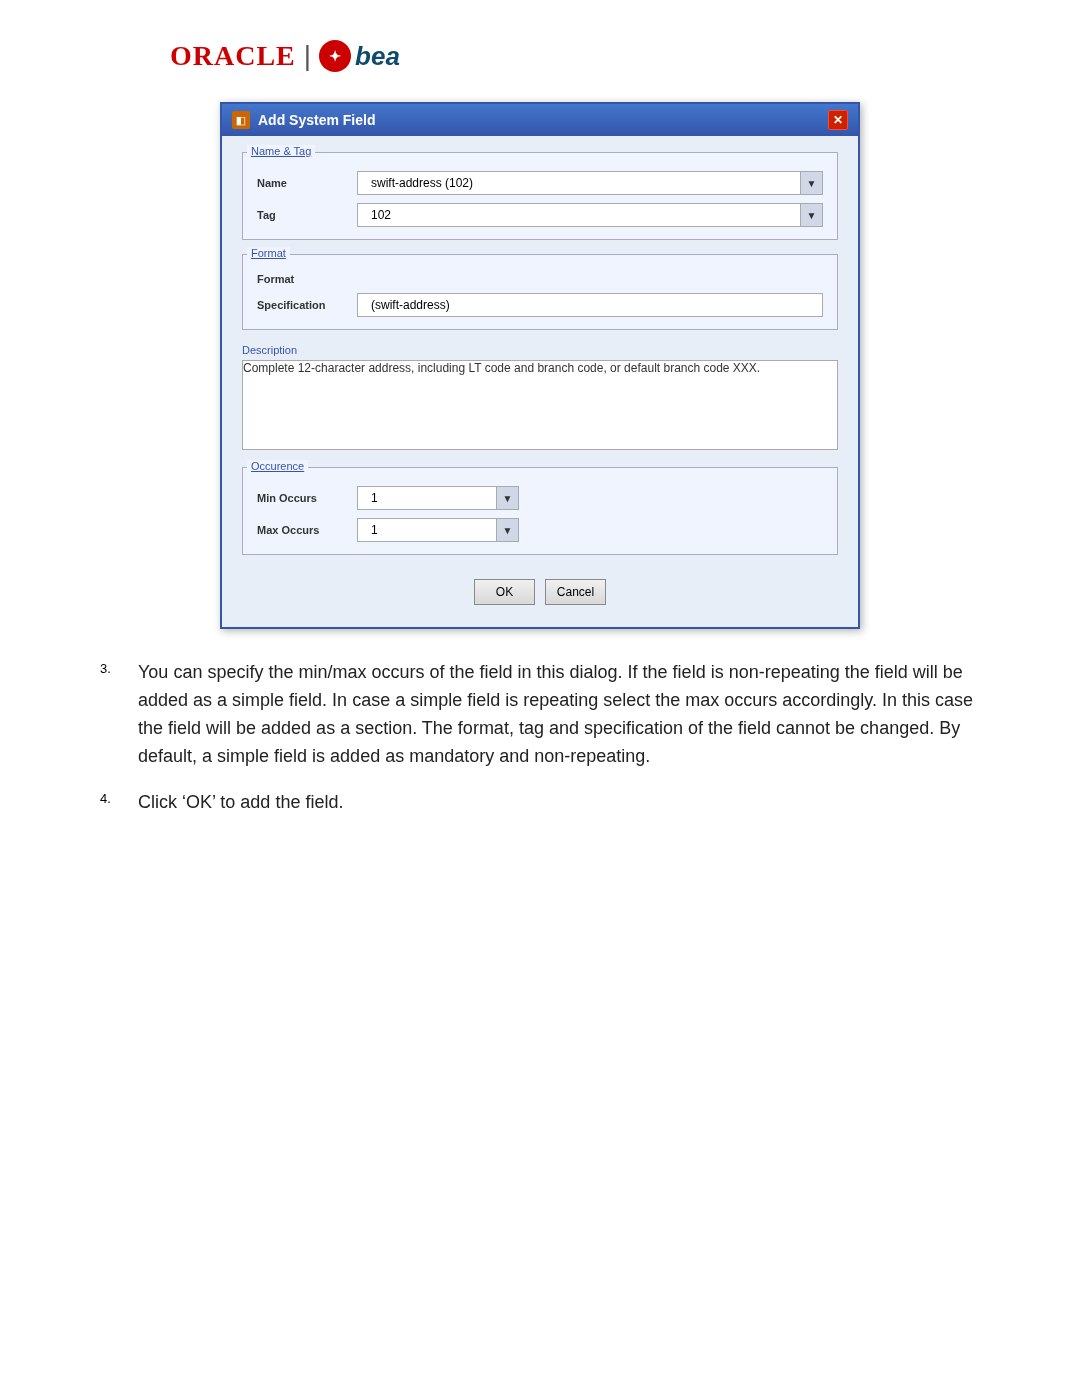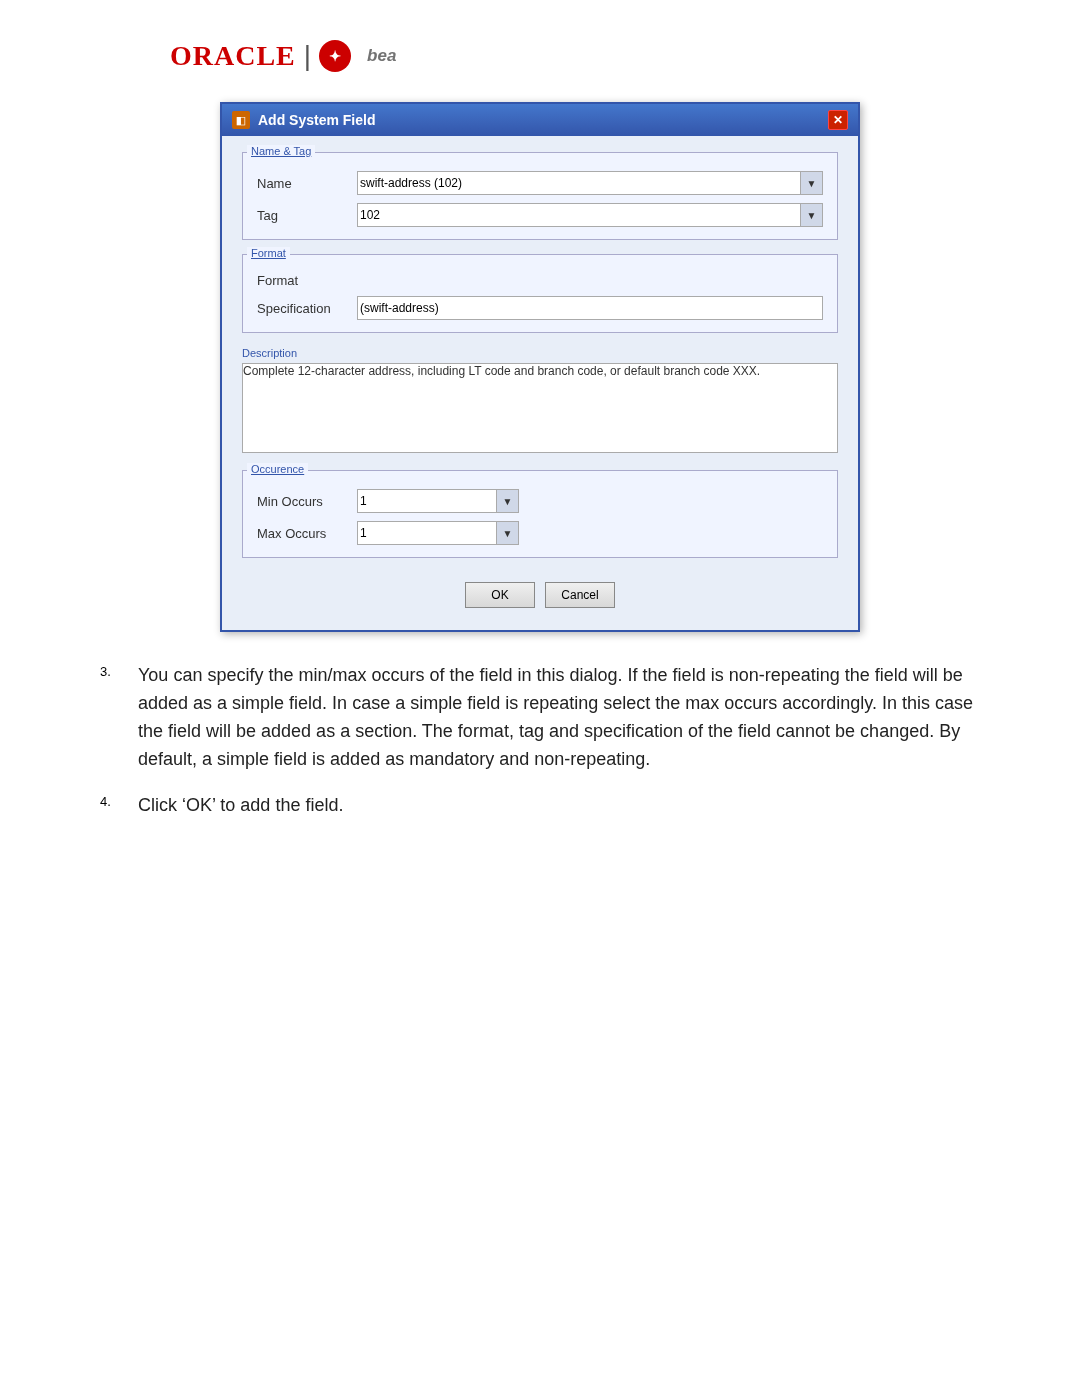--- a/index.html
+++ b/index.html
@@ -45,25 +45,24 @@
       align-items: center;
       justify-content: center;
       margin-right: 4px;
     }
     .bea-icon-inner {
       color: white;
       font-size: 14px;
       font-weight: bold;
     }
     .bea-text {
-      font-size: 17px;
-      font-weight: bold;
-      color: #737373;
+      font-size: 26px;
+      font-weight: bold;
+      color: #0c4a6e;
       font-style: italic;
-      margin-left: 12px;
     }
 
     
     .dialog-wrapper {
       display: flex;
       justify-content: center;
       margin-bottom: 30px;
     }
 
     .dialog {
@@ -143,33 +142,34 @@
     .field-row {
       display: flex;
       align-items: center;
       margin-bottom: 8px;
     }
     .field-row:last-child {
       margin-bottom: 0;
     }
     .field-label {
       width: 100px;
-      font-size: 13px;
+      font-size: 11px;
       color: #333;
       flex-shrink: 0;
+      font-weight: bold;
     }
     .field-input-wrap {
       display: flex;
       align-items: center;
       flex: 1;
     }
     .field-input {
       border: 1px solid #aaa;
       background: white;
-      padding: 3px 2px;
+      padding: 3px 13px;
       font-size: 12px;
       height: 24px;
       outline: none;
     }
     .field-input-full {
       flex: 1;
     }
     .field-input-short {
       width: 140px;
     }
@@ -212,21 +212,21 @@
     }
 
     
     .dialog-footer {
       display: flex;
       justify-content: center;
       gap: 10px;
       padding: 10px 0 6px;
     }
     .dialog-btn {
-      width: 70px;
+      width: 61px;
       height: 26px;
       border: 1px solid #888;
       background: linear-gradient(to bottom, #f0f0f0, #d8d8d8);
       font-size: 12px;
       cursor: pointer;
       display: flex;
       align-items: center;
       justify-content: center;
     }
 

